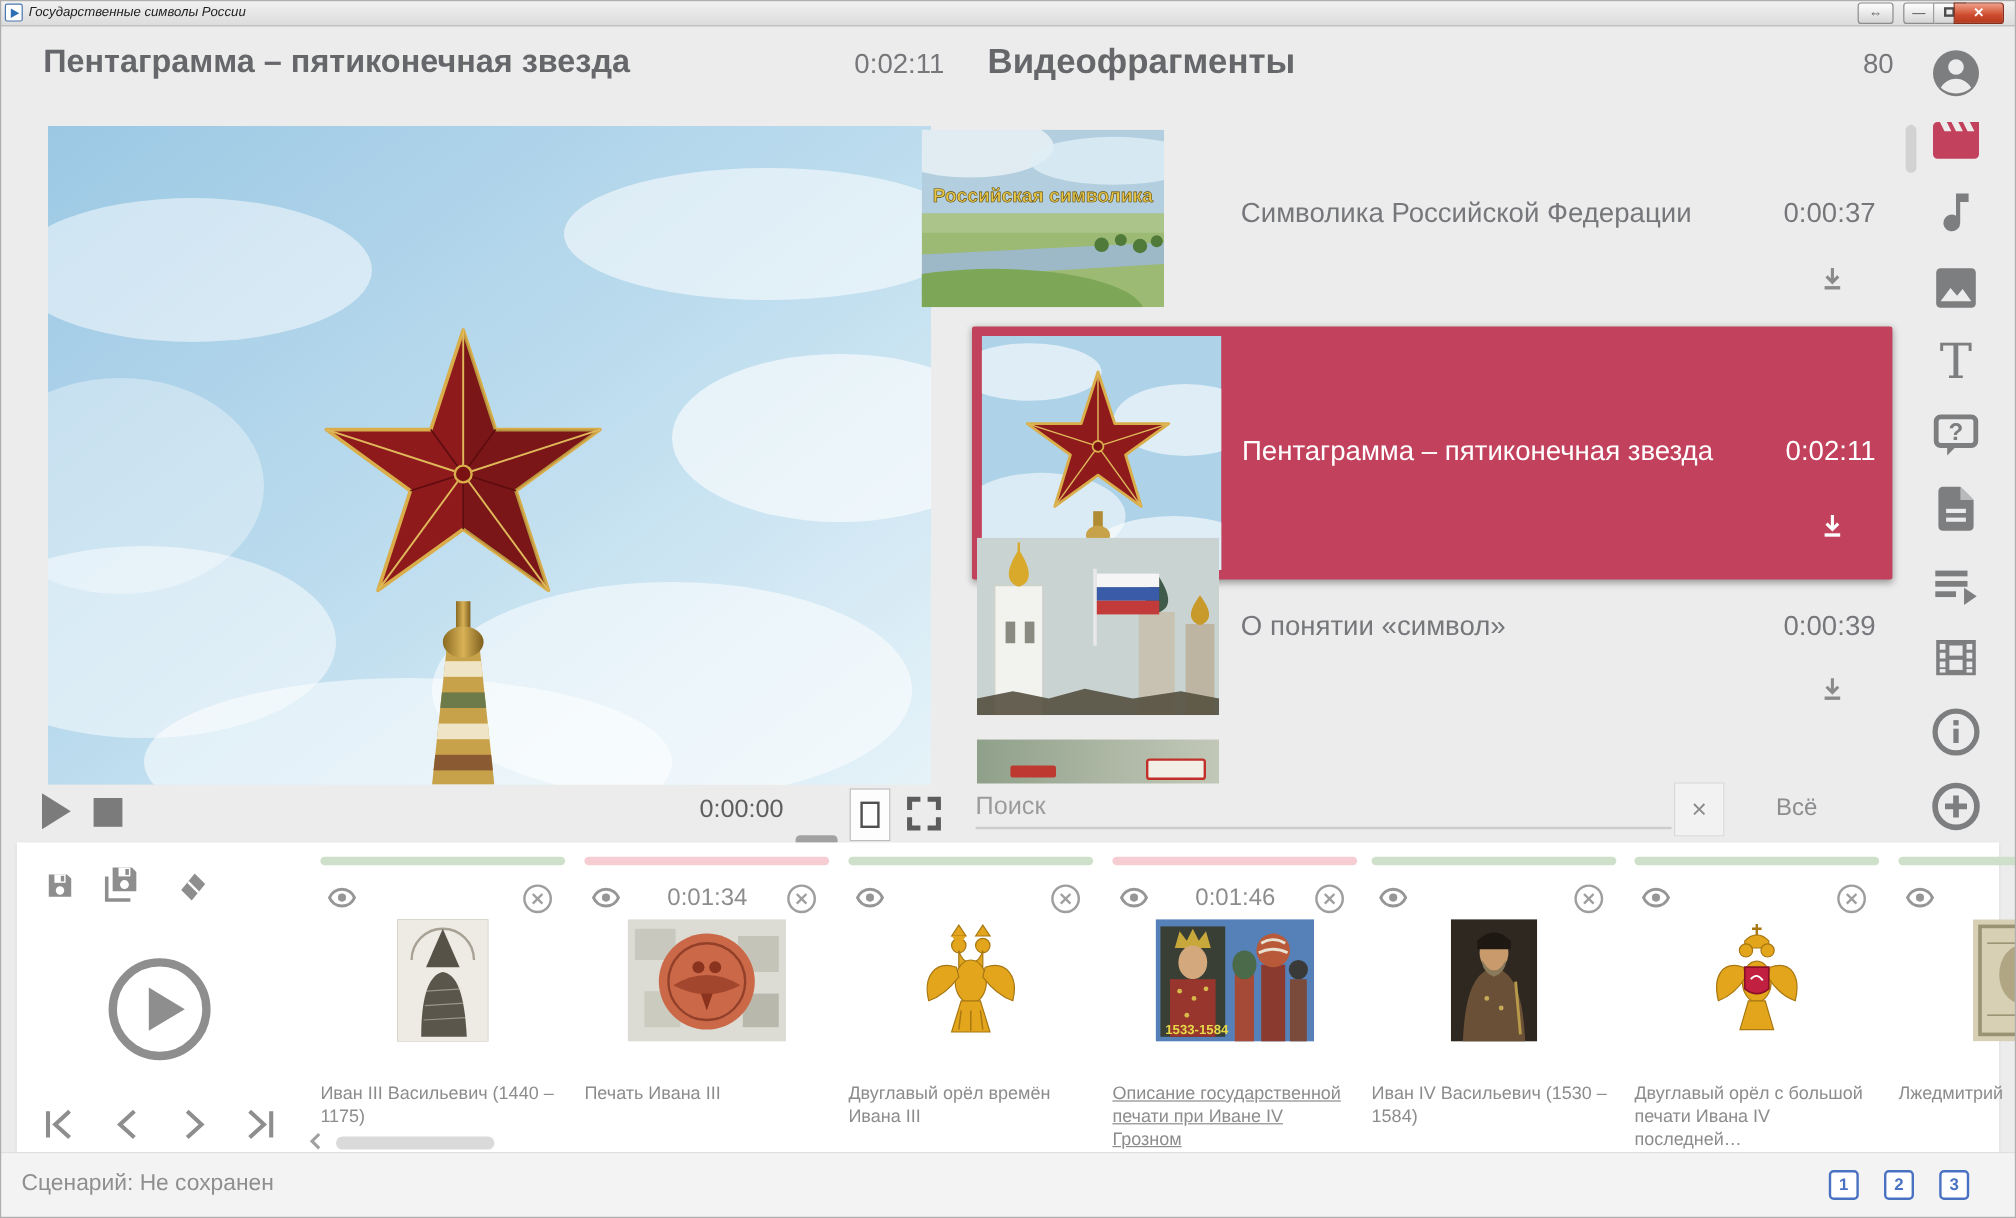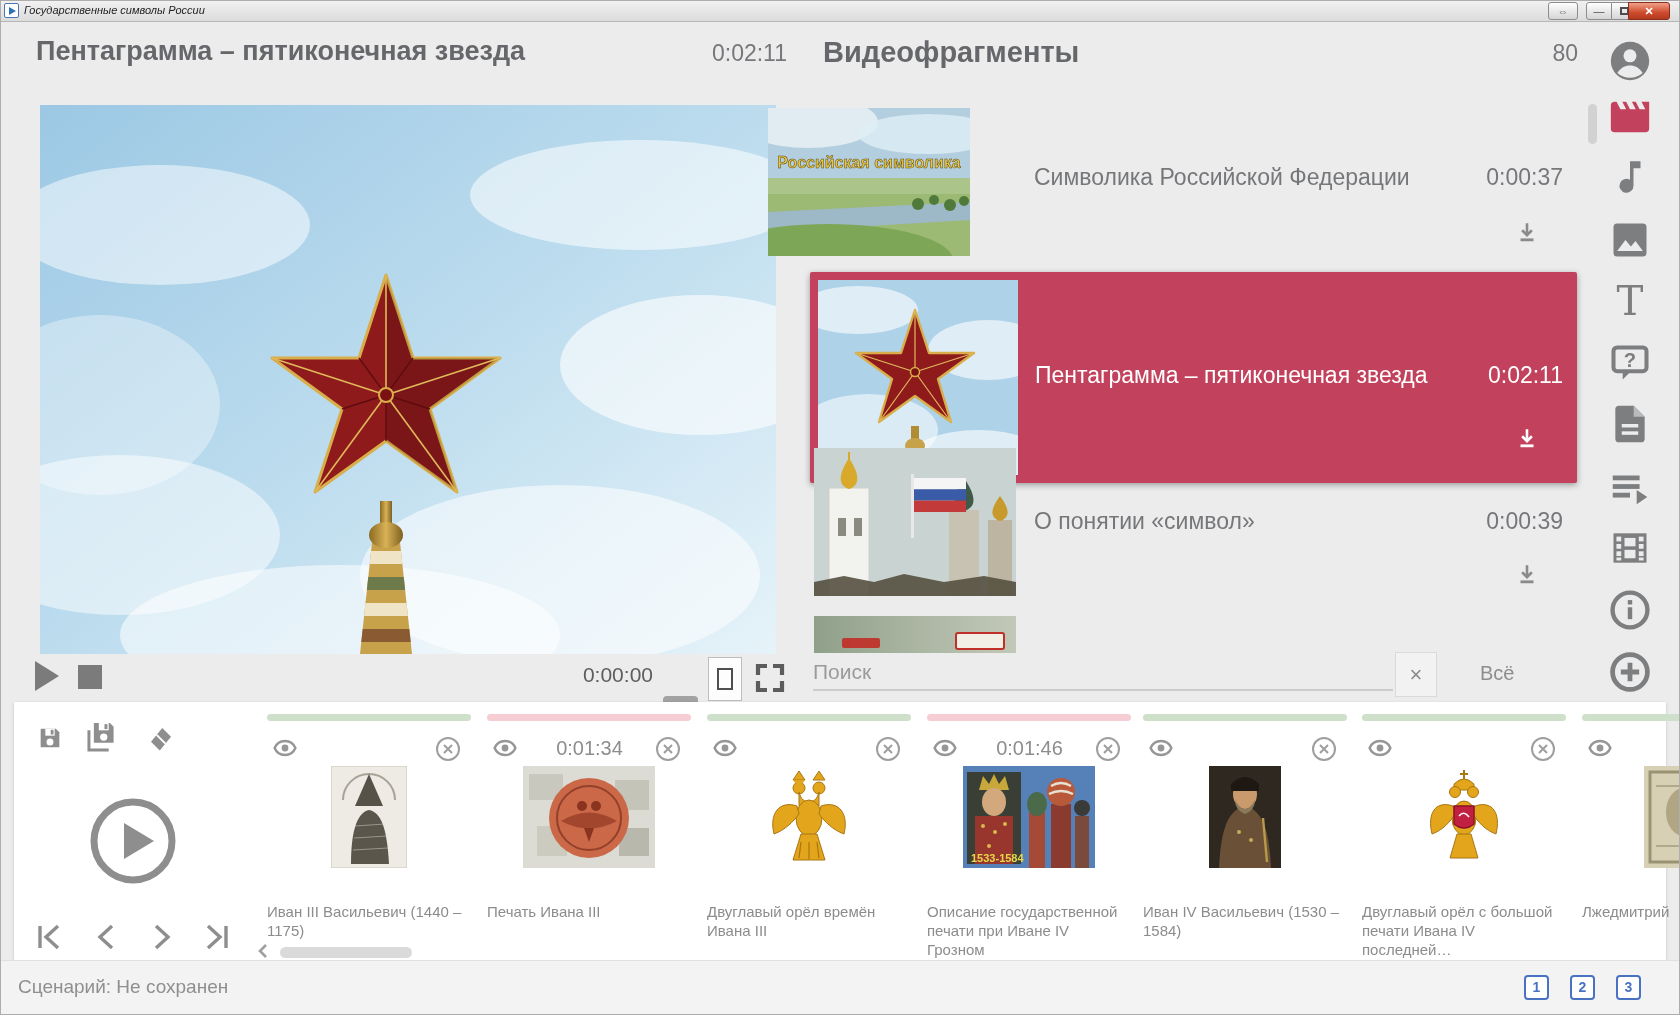--- a/index.html
+++ b/index.html
@@ -551,21 +551,21 @@
   <rect x="66" y="46" width="16" height="56" fill="#a44a36"></rect>
   <rect x="88" y="38" width="20" height="64" fill="#8a3a2e"></rect>
   <rect x="112" y="50" width="14" height="52" fill="#7a4a3a"></rect>
   <ellipse cx="74" cy="38" rx="10" ry="12" fill="#4a6a4a"></ellipse>
   <circle cx="98" cy="26" r="14" fill="#b85a3a"></circle>
   <path d="M88 20 Q98 14 108 20 M86 28 Q98 22 110 28" stroke="#e8e0d0" stroke-width="2.4" fill="none"></path>
   <circle cx="119" cy="42" r="8" fill="#3a3a38"></circle>
   <text x="8" y="96" font-size="11" font-weight="bold" fill="#e6d84a">1533-1584</text>
   </svg>
 </div>
-<div class="abs cell-caption" style="left:927px;">Описание государственной печати при Иване IV Грозном</div>
+<div class="abs cell-caption" style="left:927px;text-decoration:underline;">Описание государственной печати при Иване IV Грозном</div>
 
 <div class="abs bar green" style="left:1143px;"></div>
 <div class="abs cell-eye" style="left:1149px;">
   <svg width="24" height="20" viewBox="0 0 24 20">
       <path d="M12 3C7 3 3.2 6.2 1.6 10 3.2 13.8 7 17 12 17s8.8-3.2 10.4-7C20.8 6.2 17 3 12 3z" fill="none" stroke="#969696" stroke-width="2.4"></path>
       <circle cx="12" cy="10" r="3.4" fill="#969696"></circle>
     </svg>
 </div>
 <div class="abs cell-x" style="left:1311px;">
   <svg width="26" height="26" viewBox="0 0 26 26">

